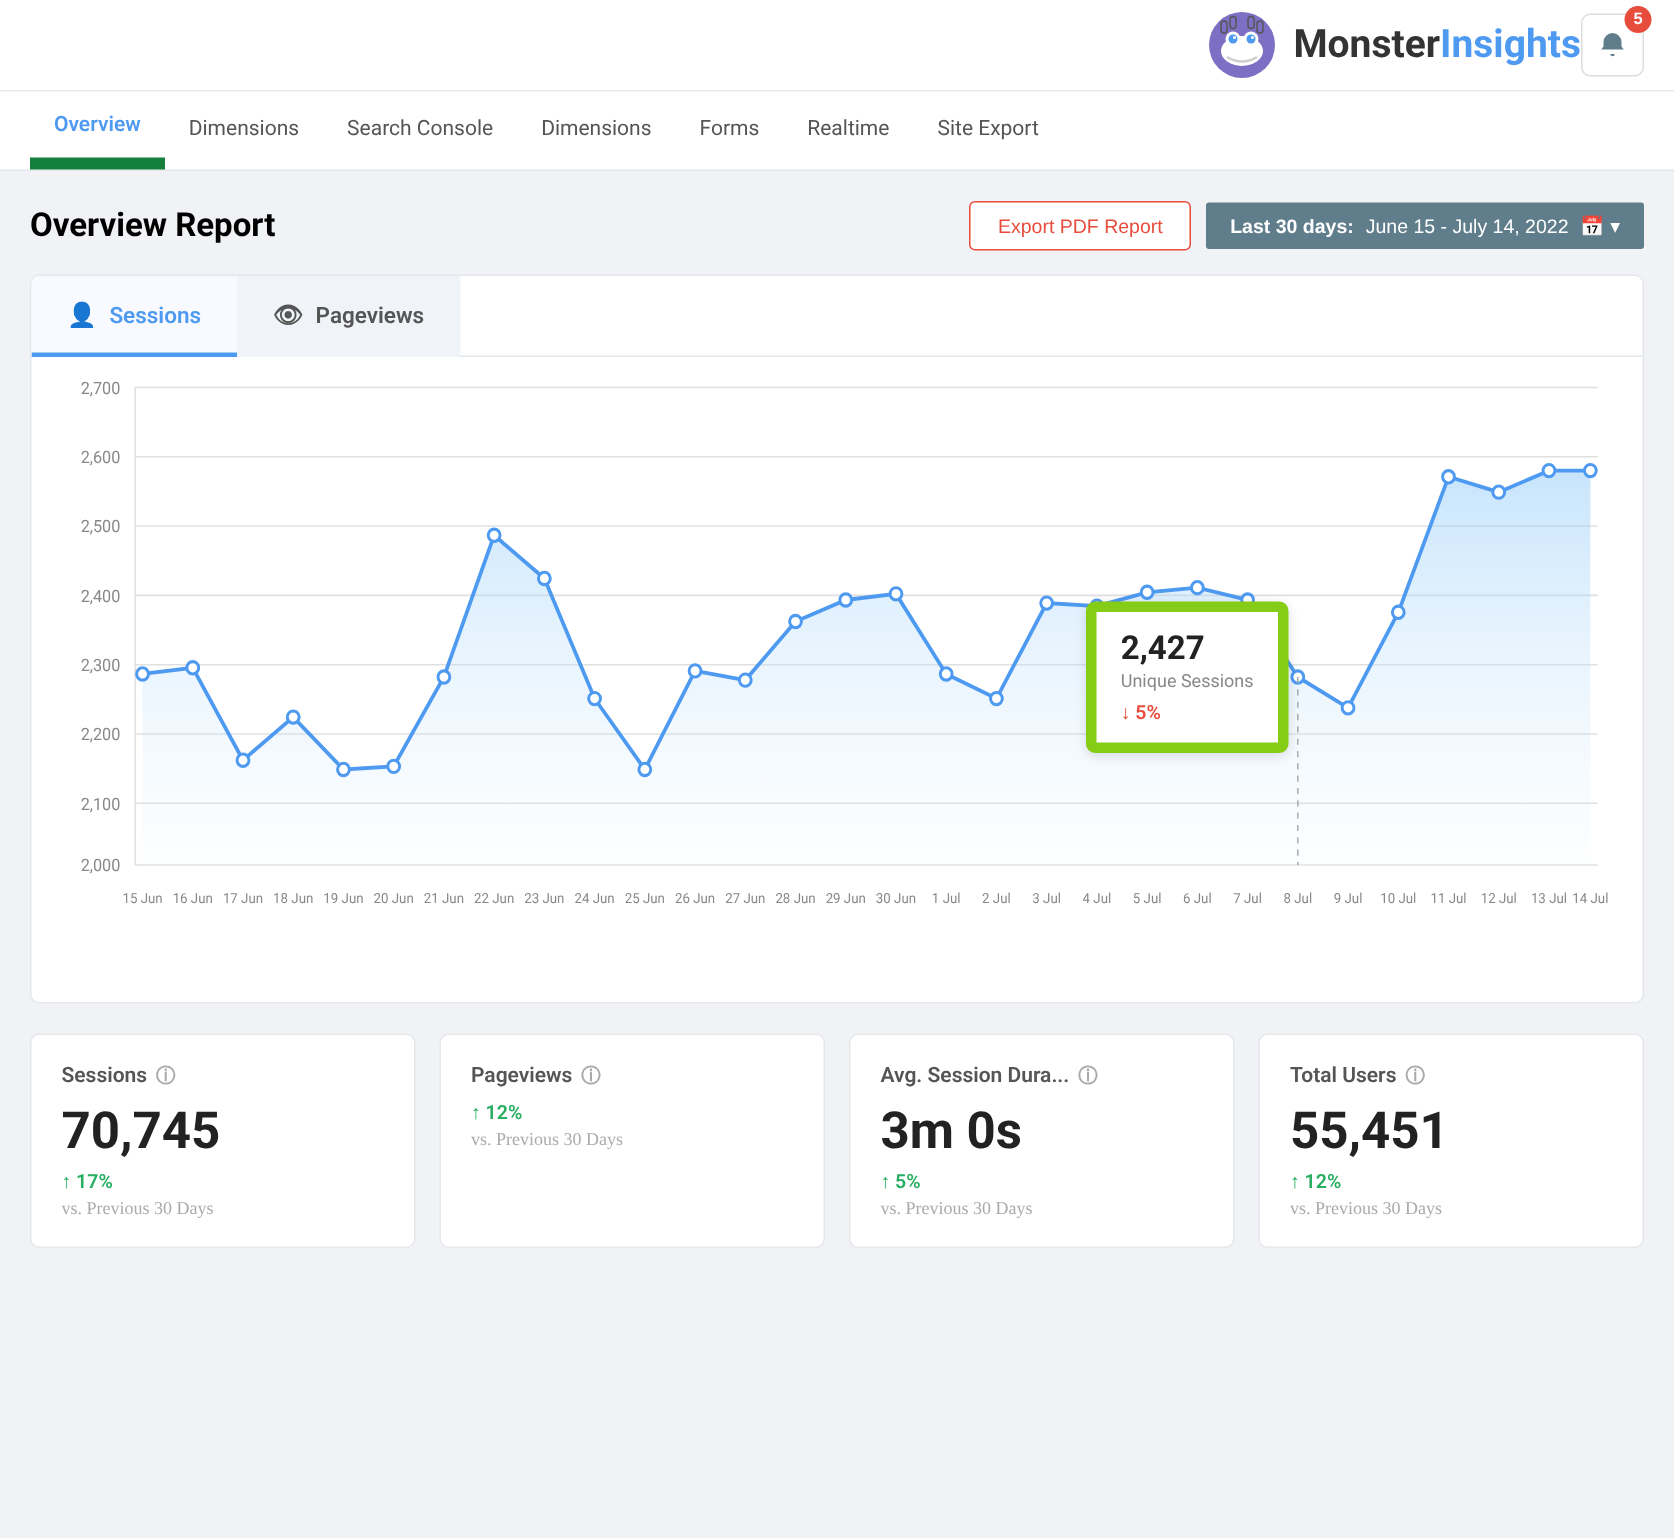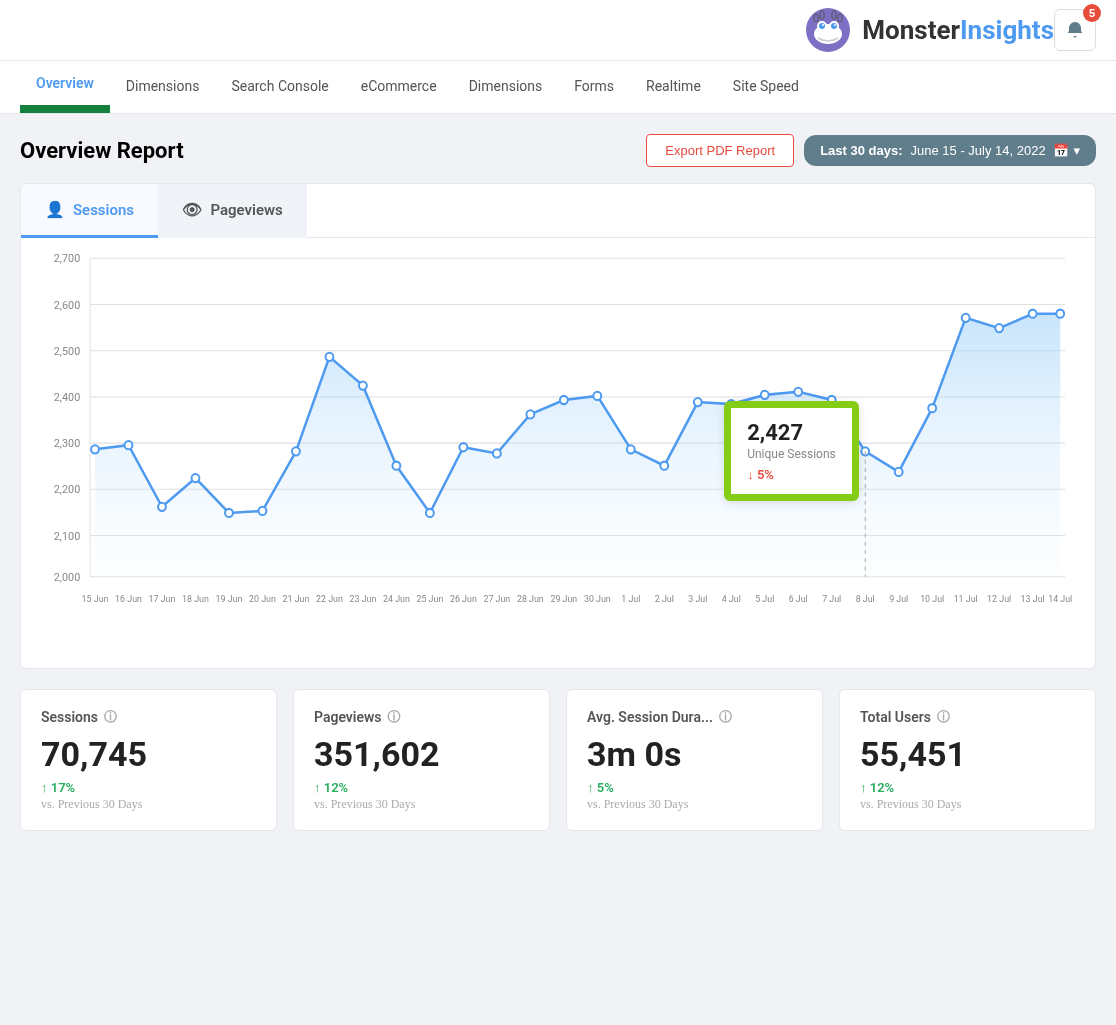--- a/index.html
+++ b/index.html
@@ -114,21 +114,21 @@
       color: #e74c3c;
       border-radius: 4px;
       font-size: 13px;
       cursor: pointer;
     }
     .date-range-btn {
       padding: 8px 16px;
       background: #607d8b;
       color: #fff;
       border: none;
-      border-radius: 12px;
+      border-radius: 2px;
       font-size: 13px;
       cursor: pointer;
       display: flex;
       align-items: center;
       gap: 8px;
     }
     .date-range-btn .bold { font-weight: 700; }
 
     
     .chart-card {
@@ -282,25 +282,24 @@
       </svg>
       <span class="notification-badge">5</span>
     </button>
   </div>
 </div>
 
 <nav class="nav">
   <a class="nav-item active">Overview</a>
   <a class="nav-item">Dimensions</a>
   <a class="nav-item">Search Console</a>
-  <a class="nav-item">eCommerce</a>
   <a class="nav-item">Dimensions</a>
   <a class="nav-item">Forms</a>
   <a class="nav-item">Realtime</a>
-  <a class="nav-item">Site Speed</a>
+  <a class="nav-item">Site Export</a>
 </nav>
 
 <div class="main">
 
   <div class="report-header">
     <h1 class="report-title">Overview Report</h1>
     <div class="report-actions">
       <button class="export-btn">Export PDF Report</button>
       <button class="date-range-btn">
         <span class="bold">Last 30 days:</span>
@@ -500,21 +499,20 @@
       </div>
       <div class="stat-value">70,745</div>
       <div class="stat-change">↑ 17%</div>
       <div class="stat-vs">vs. Previous 30 Days</div>
     </div>
     <div class="stat-card">
       <div class="stat-label">
         <span>Pageviews</span>
         <span class="stat-info-icon">ⓘ</span>
       </div>
-      <div class="stat-value">351,602</div>
       <div class="stat-change">↑ 12%</div>
       <div class="stat-vs">vs. Previous 30 Days</div>
     </div>
     <div class="stat-card">
       <div class="stat-label">
         <span>Avg. Session Dura...</span>
         <span class="stat-info-icon">ⓘ</span>
       </div>
       <div class="stat-value">3m 0s</div>
       <div class="stat-change">↑ 5%</div>

